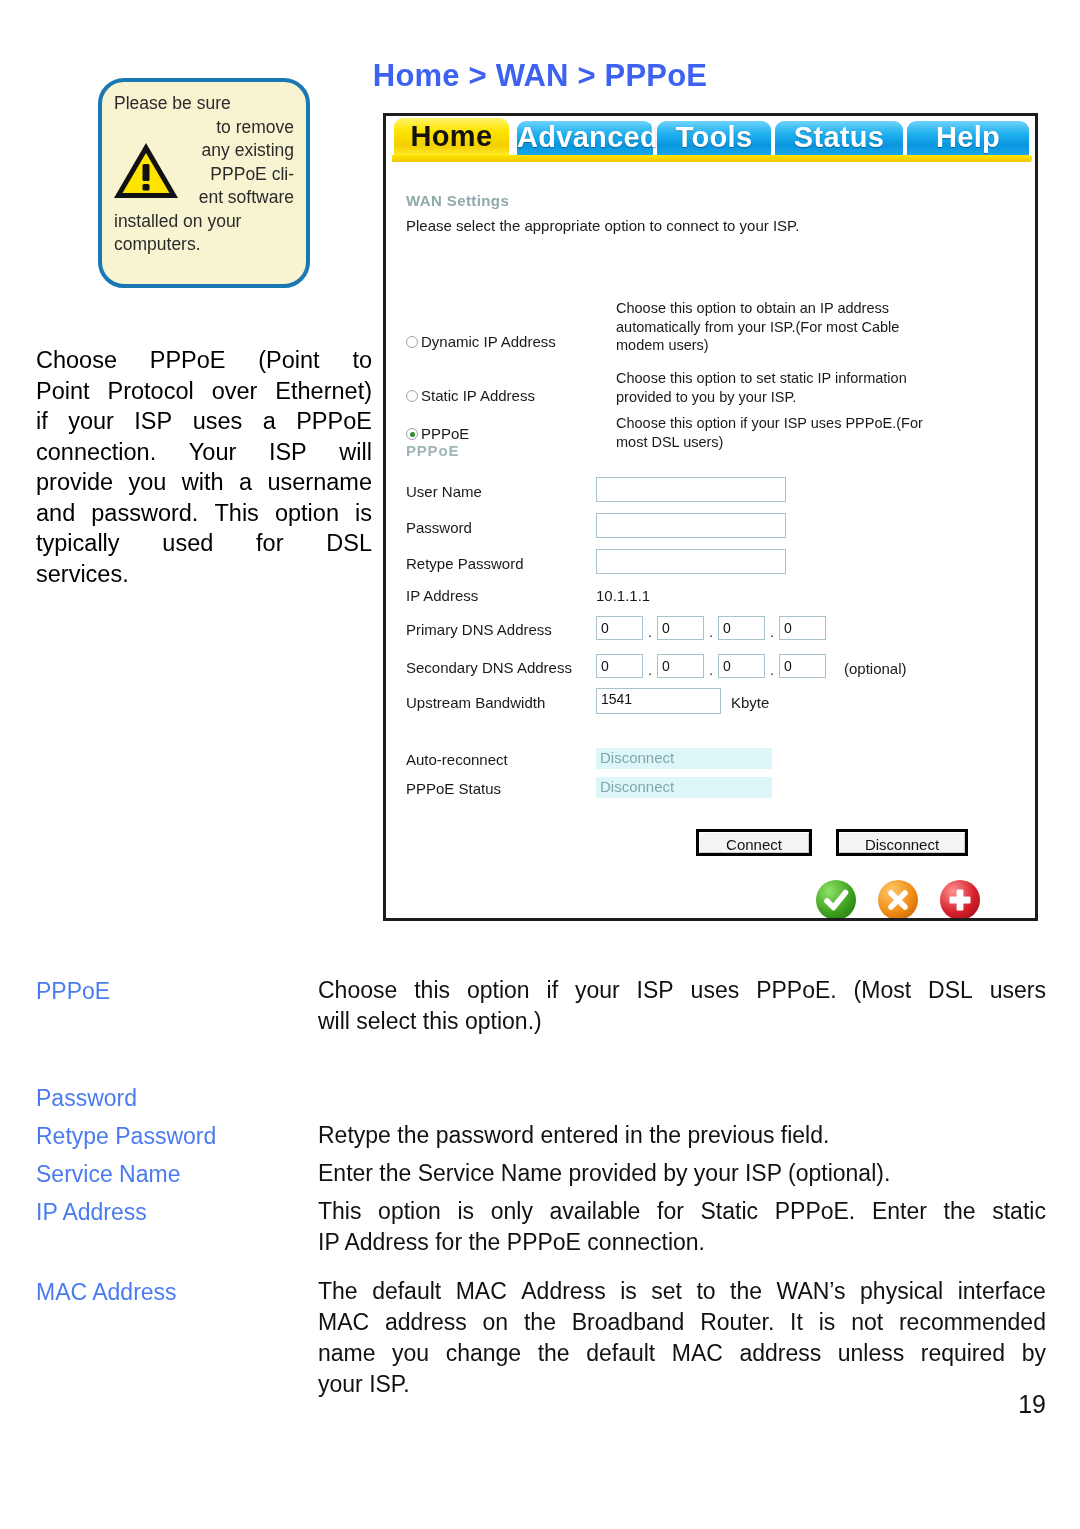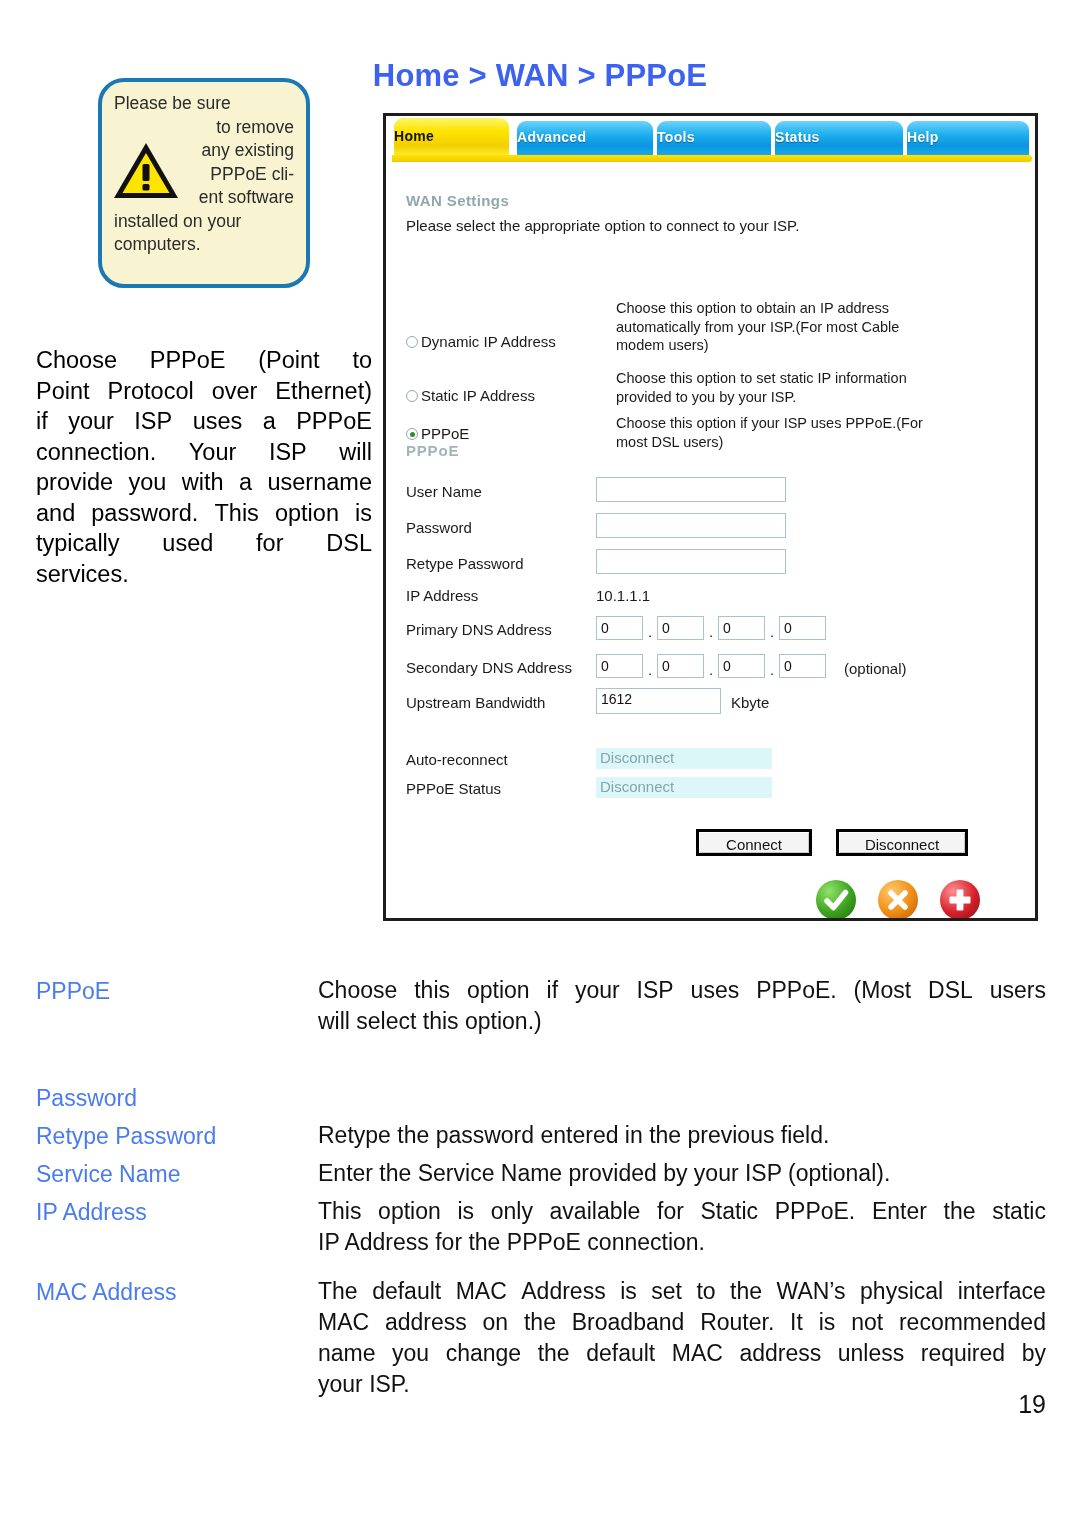--- a/index.html
+++ b/index.html
@@ -104,22 +104,23 @@
     width: 100%;
     height: 44px;
     background: #ffffff;
   }
   .tab {
     position: absolute;
     top: 5px;
     height: 34px;
     border-radius: 9px 9px 0 0;
     color: #ffffff;
-    font-size: 14px;
+    font-size: 29px;
     font-weight: bold;
+    text-align: center;
     line-height: 33px;
     letter-spacing: 0.3px;
     text-shadow: 0 1px 1px rgba(0,0,0,0.35);
     box-sizing: border-box;
   }
   .tab.blue {
     background: linear-gradient(180deg,#6fd2fb 0%,#1fb1ef 38%,#0a95e0 72%,#1aa8ea 100%);
   }
   .tab.active {
     background: linear-gradient(180deg,#fff46a 0%,#ffe400 35%,#f2cf00 75%,#ffe92b 100%);
@@ -464,21 +465,21 @@
       <div class="octet" style="left:210px;top:492px;">0</div>
       <div class="dot" style="left:262px;top:499px;">.</div>
       <div class="octet" style="left:271px;top:492px;">0</div>
       <div class="dot" style="left:323px;top:499px;">.</div>
       <div class="octet" style="left:332px;top:492px;">0</div>
       <div class="dot" style="left:384px;top:499px;">.</div>
       <div class="octet" style="left:393px;top:492px;">0</div>
       <div class="unit" style="left:458px;top:498px;">(optional)</div>
 
       <div class="flabel" style="left:20px;top:532px;">Upstream Bandwidth</div>
-      <div class="finput" style="left:210px;top:526px;width:125px;height:26px;">1612</div>
+      <div class="finput" style="left:210px;top:526px;width:125px;height:26px;">1541</div>
       <div class="unit" style="left:345px;top:532px;">Kbyte</div>
 
       <div class="flabel" style="left:20px;top:589px;">Auto-reconnect</div>
       <div class="statusfield" style="left:210px;top:586px;">Disconnect</div>
 
       <div class="flabel" style="left:20px;top:618px;">PPPoE Status</div>
       <div class="statusfield" style="left:210px;top:615px;">Disconnect</div>
 
       <div class="pbtn" style="left:310px;top:667px;width:116px;">Connect</div>
       <div class="pbtn" style="left:450px;top:667px;width:132px;">Disconnect</div>

